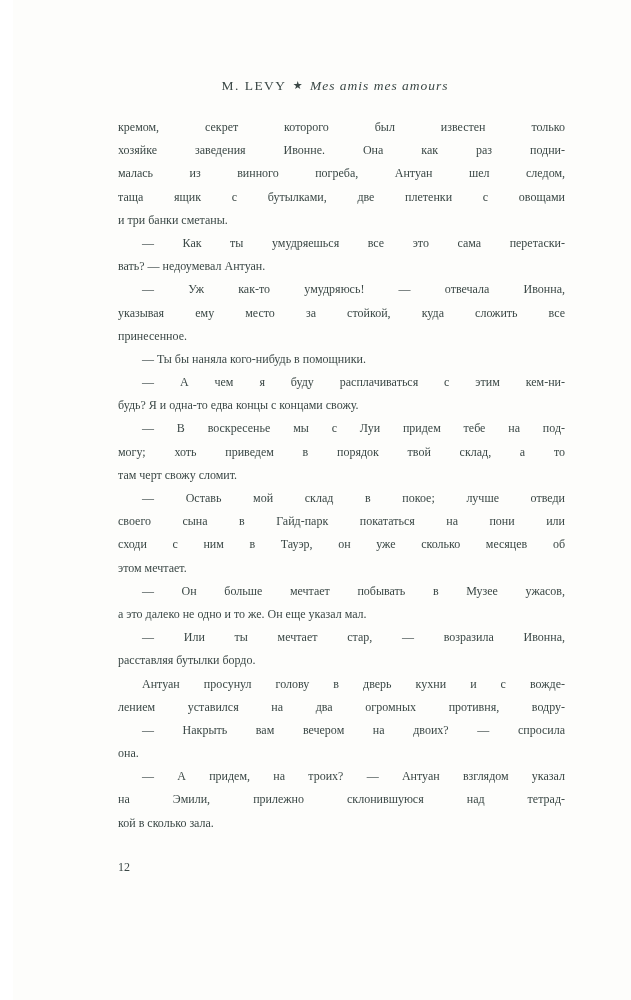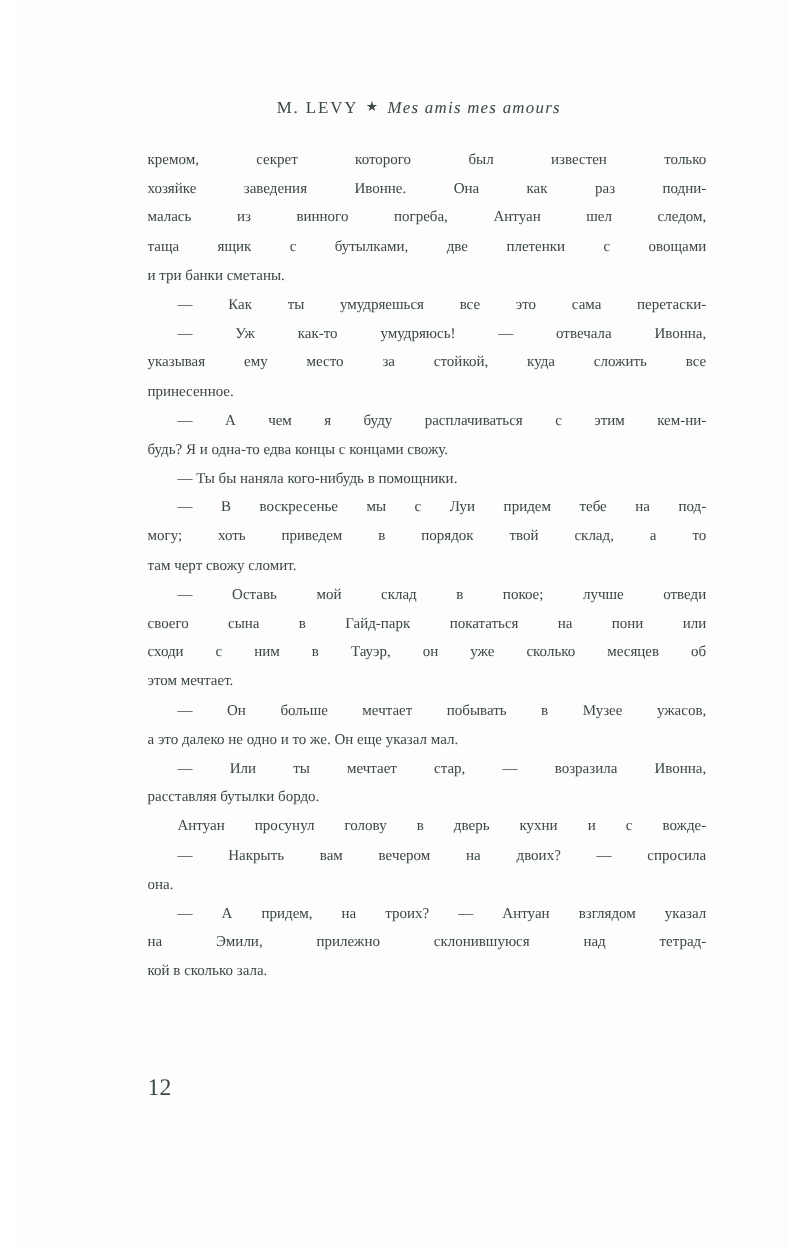--- a/index.html
+++ b/index.html
@@ -61,21 +61,21 @@
   .line.last {
     text-align-last: left;
   }
   .line.indent {
     padding-left: 24px;
   }
   .page-number {
     position: absolute;
     top: 860px;
     left: 105px;
-    font-size: 19px;
+    font-size: 12px;
   }
 </style>
 </head>
 <body>
 
 <div class="page" style="background: rgb(253, 253, 251); color: rgb(59, 72, 70);">
 
   <div class="running-head">
     <span class="author">M. LEVY</span><span class="sep">★</span><span class="book-title">Mes amis mes amours</span>
   </div>
@@ -83,32 +83,33 @@
   <div class="text-block">
       <div class="para">
         <div class="line">кремом, секрет которого был известен только</div>
         <div class="line">хозяйке заведения Ивонне. Она как раз подни-</div>
         <div class="line">малась из винного погреба, Антуан шел следом,</div>
         <div class="line">таща ящик с бутылками, две плетенки с овощами</div>
         <div class="line last">и три банки сметаны.</div>
       </div>
       <div class="para">
         <div class="line indent">— Как ты умудряешься все это сама перетаски-</div>
+        <div class="line last">вать? — недоумевал Антуан.</div>
       </div>
       <div class="para">
         <div class="line indent">— Уж как-то умудряюсь! — отвечала Ивонна,</div>
         <div class="line">указывая ему место за стойкой, куда сложить все</div>
         <div class="line last">принесенное.</div>
       </div>
       <div class="para">
+        <div class="line last indent">— Ты бы наняла кого-нибудь в помощники.</div>
+      </div>
+      <div class="para">
         <div class="line indent">— А чем я буду расплачиваться с этим кем-ни-</div>
         <div class="line last">будь? Я и одна-то едва концы с концами свожу.</div>
-      </div>
-      <div class="para">
-        <div class="line last indent">— Ты бы наняла кого-нибудь в помощники.</div>
       </div>
       <div class="para">
         <div class="line indent">— В воскресенье мы с Луи придем тебе на под-</div>
         <div class="line">могу; хоть приведем в порядок твой склад, а то</div>
         <div class="line last">там черт свожу сломит.</div>
       </div>
       <div class="para">
         <div class="line indent">— Оставь мой склад в покое; лучше отведи</div>
         <div class="line">своего сына в Гайд-парк покататься на пони или</div>
         <div class="line">сходи с ним в Тауэр, он уже сколько месяцев об</div>
@@ -117,20 +118,21 @@
       <div class="para">
         <div class="line indent">— Он больше мечтает побывать в Музее ужасов,</div>
         <div class="line last">а это далеко не одно и то же. Он еще указал мал.</div>
       </div>
       <div class="para">
         <div class="line indent">— Или ты мечтает стар, — возразила Ивонна,</div>
         <div class="line last">расставляя бутылки бордо.</div>
       </div>
       <div class="para">
         <div class="line indent">Антуан просунул голову в дверь кухни и с вожде-</div>
+        <div class="line">лением уставился на два огромных противня, водру-</div>
       </div>
       <div class="para">
         <div class="line indent">— Накрыть вам вечером на двоих? — спросила</div>
         <div class="line last">она.</div>
       </div>
       <div class="para">
         <div class="line indent">— А придем, на троих? — Антуан взглядом указал</div>
         <div class="line">на Эмили, прилежно склонившуюся над тетрад-</div>
         <div class="line last">кой в сколько зала.</div>
       </div>

